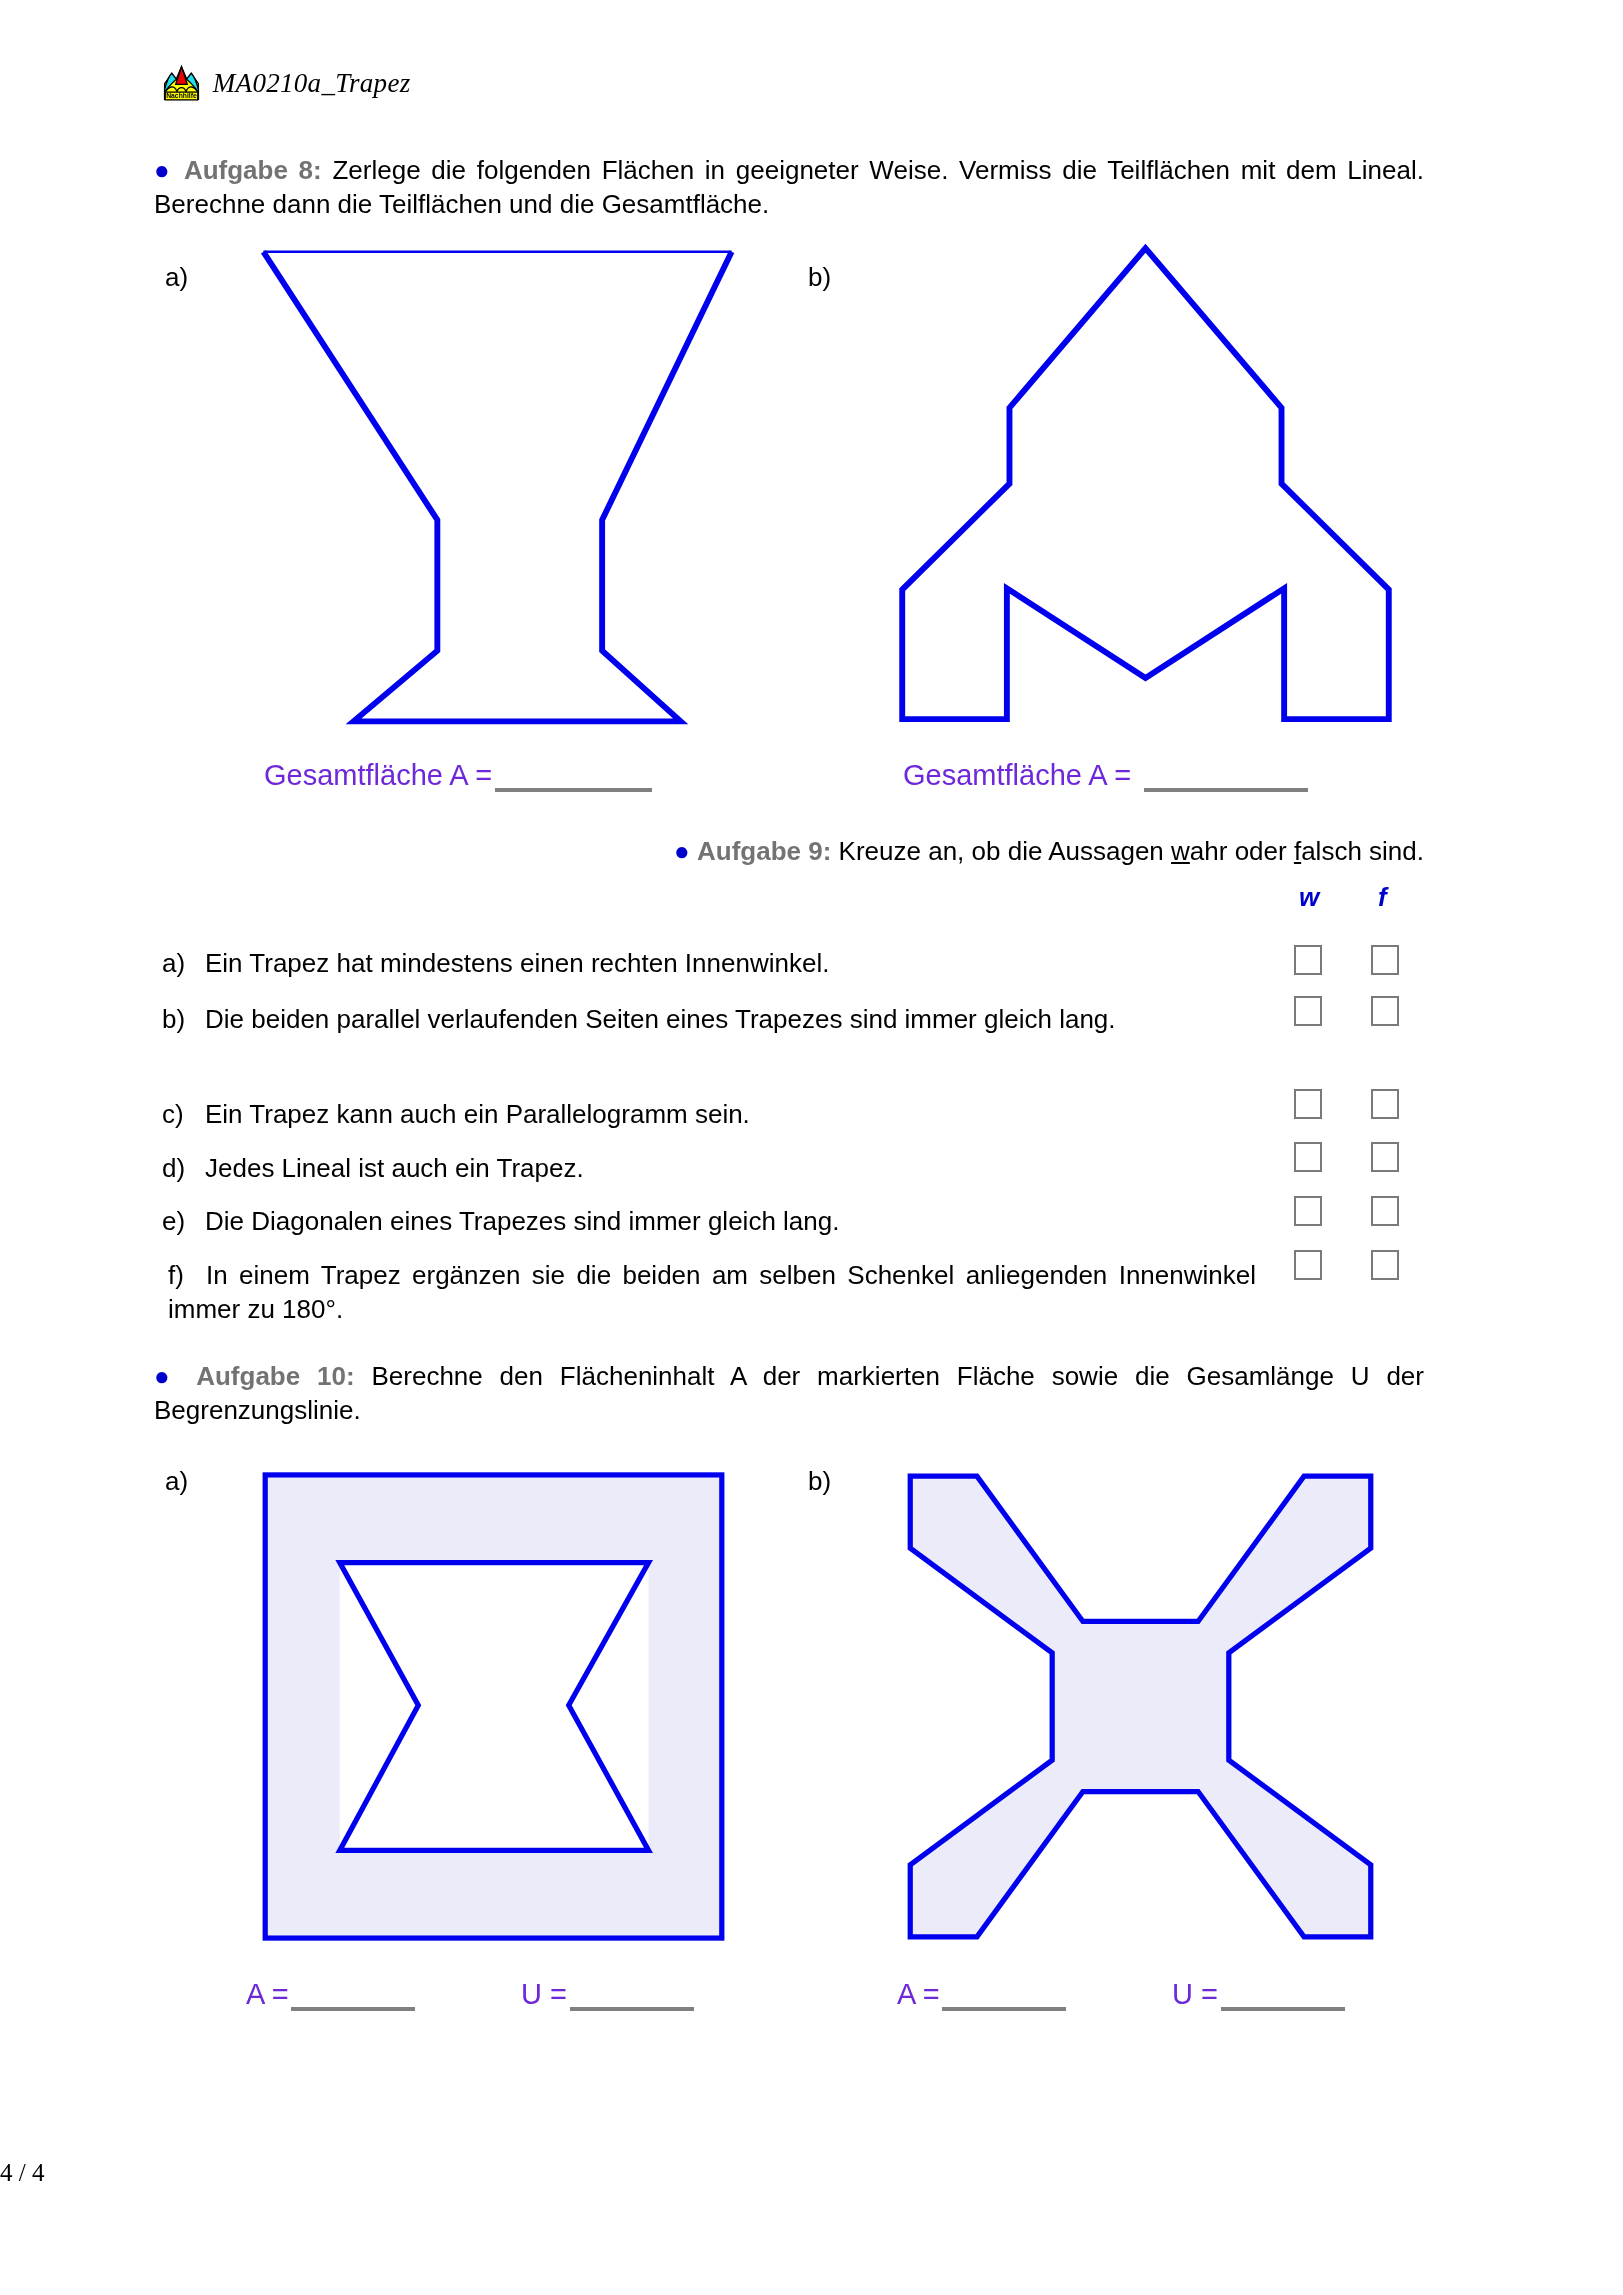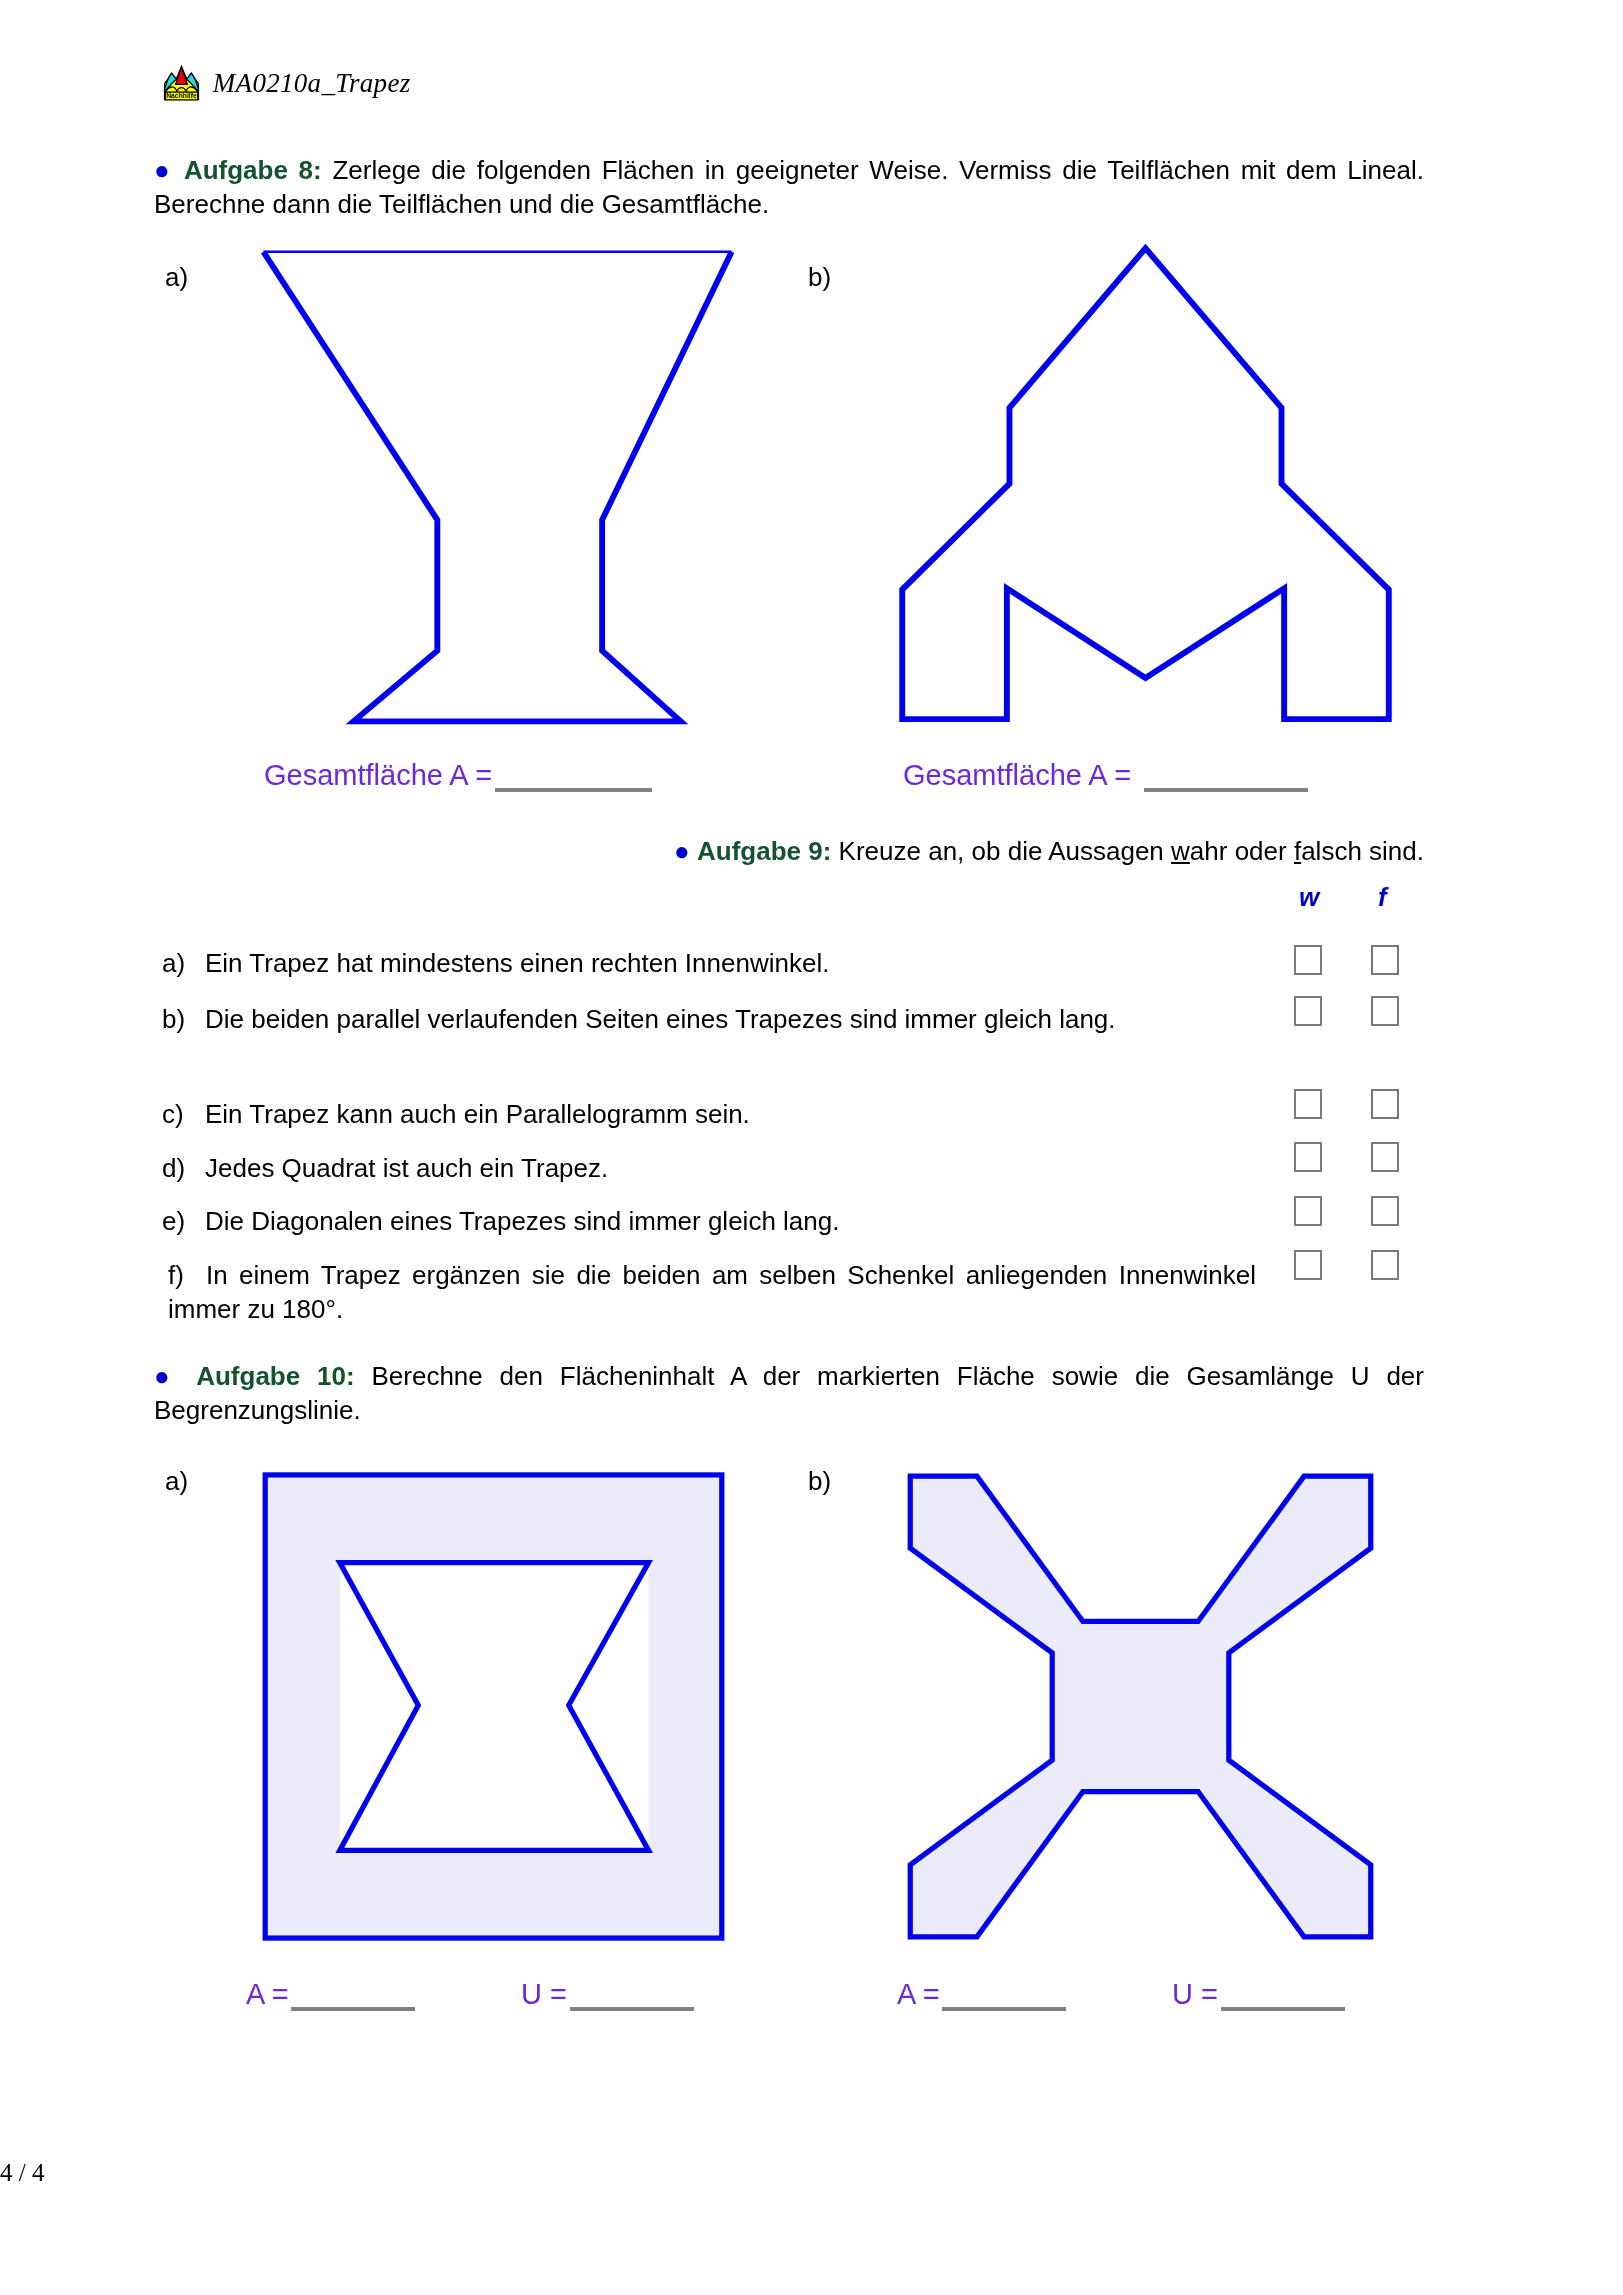--- a/index.html
+++ b/index.html
@@ -27,21 +27,21 @@
   
   .task{
     position:absolute;
     font-size:26px;
     line-height:1.30;
     text-align:justify;
     color:#000;
     font-stretch:condensed;
   }
   .task .bullet{color:#0000CC;font-weight:bold;}
-  .tasklabel{color:#14532d;font-weight:bold;}
+  .tasklabel{color:#737373;font-weight:bold;}
   .u{text-decoration:underline;}
 
   
   .sublabel{position:absolute;font-size:26px;color:#000;}
 
   
   .ans{position:absolute;font-size:29px;color:#6d28d9;display:flex;align-items:flex-end;white-space:nowrap;}
   .ans .eq{margin-right:2.6px;}
   .blank{
     display:inline-block;
@@ -140,21 +140,21 @@
   <div class="statement" style="left:162px;top:946px;width:1093px;">
     <span class="mk">a)</span><span>Ein Trapez hat mindestens einen rechten Innenwinkel.</span>
   </div>
   <div class="statement" style="left:162px;top:1097px;width:1093px;">
     <span class="mk">c)</span><span>Ein Trapez kann auch ein Parallelogramm sein.</span>
   </div>
   <div class="statement" style="left:162px;top:1002px;width:1093px;">
     <span class="mk">b)</span><span>Die beiden parallel verlaufenden Seiten eines Trapezes sind immer gleich lang.</span>
   </div>
   <div class="statement" style="left:162px;top:1151px;width:1093px;">
-    <span class="mk">d)</span><span>Jedes Quadrat ist auch ein Trapez.</span>
+    <span class="mk">d)</span><span>Jedes Lineal ist auch ein Trapez.</span>
   </div>
   <div class="statement" style="left:162px;top:1204px;width:1093px;">
     <span class="mk">e)</span><span>Die Diagonalen eines Trapezes sind immer gleich lang.</span>
   </div>
   <div class="statement" style="left:168px;top:1258px;width:1088px;">
     <span class="mk" style="width:38px;">f)</span><span>In einem Trapez ergänzen sie die beiden am selben Schenkel anliegenden Innenwinkel immer zu 180°.</span>
   </div>
 
   <div class="chk" style="left:1294px;top:945px;"></div>
   <div class="chk" style="left:1371px;top:945px;"></div>

